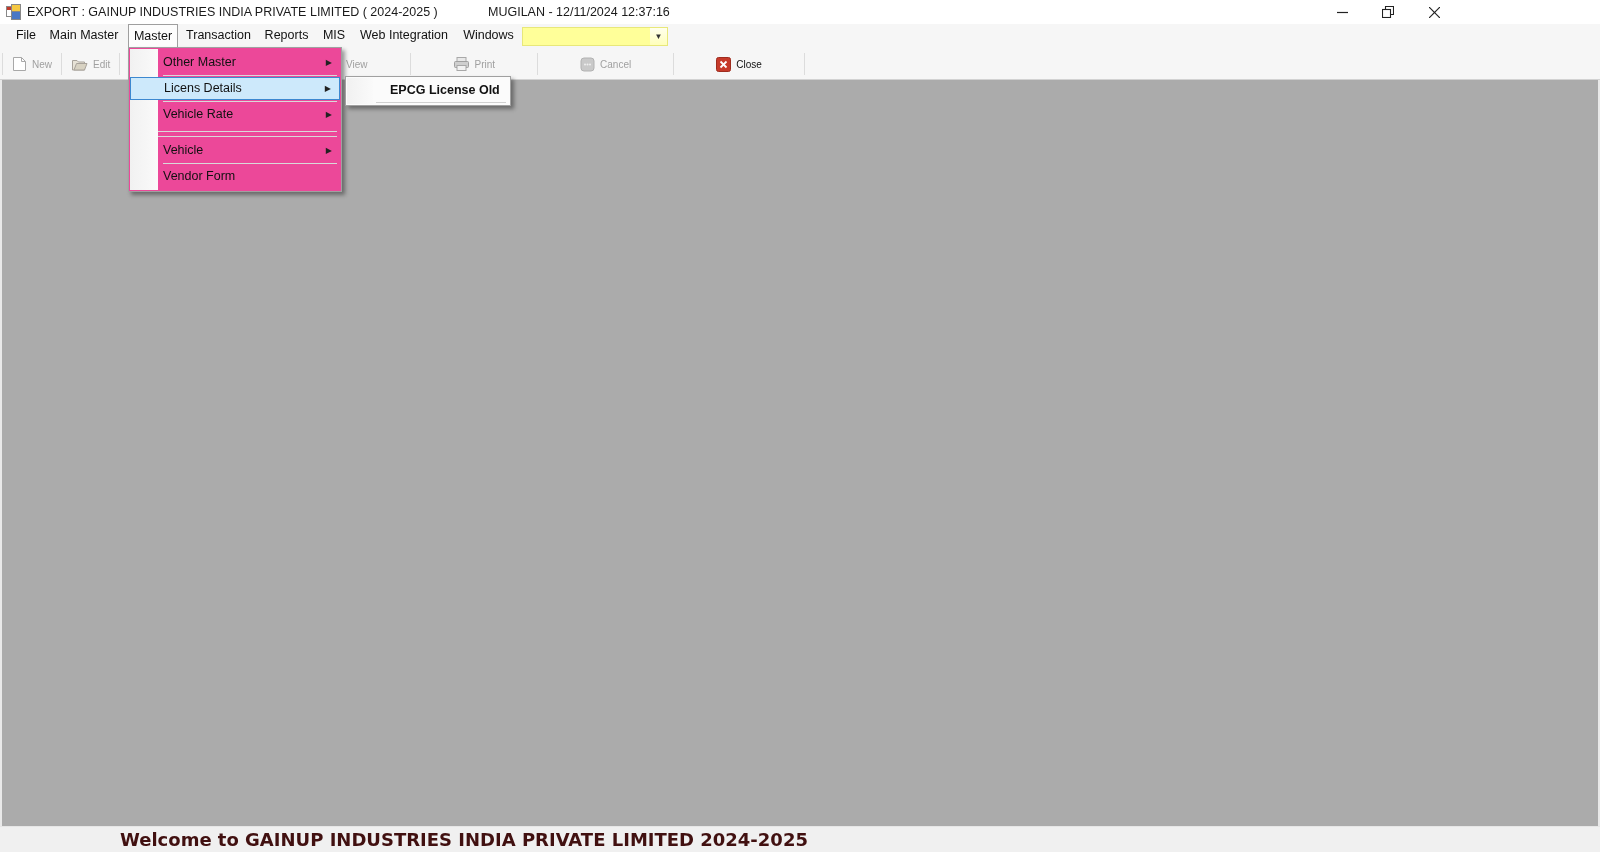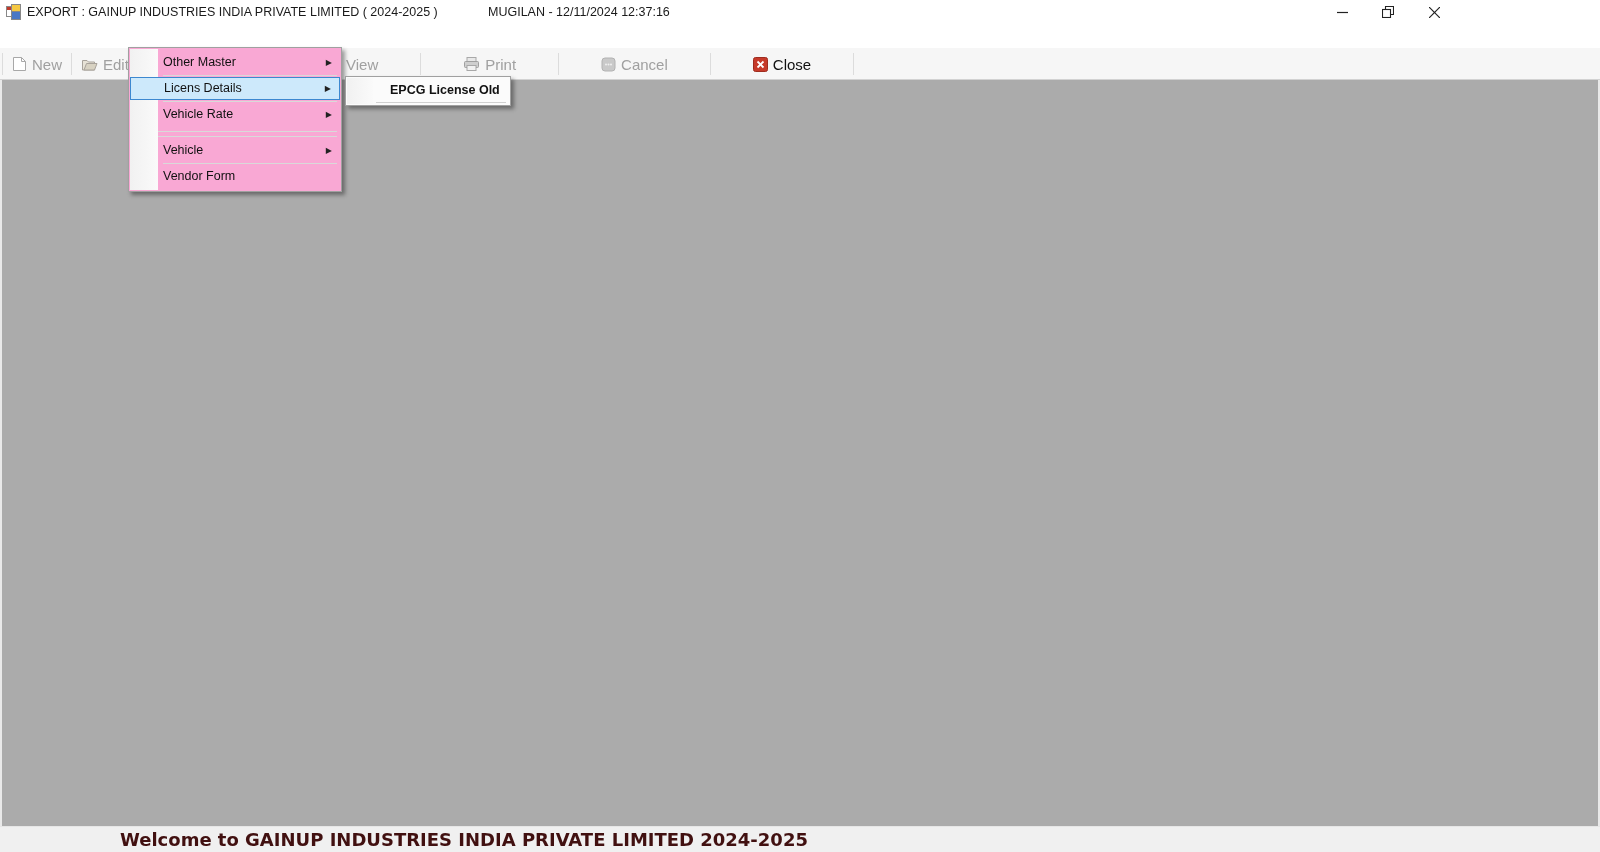--- a/index.html
+++ b/index.html
@@ -26,34 +26,34 @@
   .mitem.open { background:#fdfdfd; border:1px solid #9f9f9f; border-bottom:none; height:24px; z-index:20; }
   .combo { position:absolute; left:522px; top:3px; width:146px; height:19px; background:#ffff99; border:1px solid #e8e87a; }
   .combo-btn { position:absolute; right:0; top:0; width:17px; height:17px; background:linear-gradient(#ffffee,#ffffbb); display:flex; align-items:center; justify-content:center; font-size:8px; color:#333; }
 
   
   .toolbar { position:absolute; left:0; top:48px; width:1600px; height:32px; background:#f6f6f6; border-bottom:1px solid #d2d2d2; }
   .tb-group { position:absolute; top:3px; height:26px; display:flex; align-items:center; gap:3px; }
   .tb-left { left:2px; }
   .tb-right { left:326px;gap:36px; }
   .tb-sep { width:1px; height:22px; background:#dcdcdc; }
-  .tb-btn { height:26px; display:flex; align-items:center; gap:5px; padding:0 6px; font-size:15px; color:#a0a0a0; white-space:nowrap; }
+  .tb-btn { height:26px; display:flex; align-items:center; gap:5px; padding:0 6px; font-size:10px; color:#a0a0a0; white-space:nowrap; }
   .tb-btn.enabled { color:#111; }
   .tb-btn svg { display:block; flex:0 0 auto; }
   .tb-btn.view-btn { padding-left:20px; }
 
   
   .client { position:absolute; left:0; top:80px; width:1600px; height:746px; background:#ababab; border-left:2px solid #e9e9e9; border-right:2px solid #e9e9e9; }
 
   
   .statusbar { position:absolute; left:0; top:826px; width:1600px; height:26px; background:#f0f0f0; border-top:1px solid #e6e6e6; }
   .status-msg { position:absolute; left:120px; top:0; height:26px; line-height:26px; font-size:18px; font-weight:bold; color:#411010; font-family:"DejaVu Sans","Liberation Sans",sans-serif; white-space:nowrap; }
 
   
-  .menu-popup { position:absolute; left:128px; top:47px; width:214px; background:#f9a8d4; border:1px solid #a0a0a0; box-shadow:3px 3px 4px rgba(0,0,0,0.38); z-index:30; padding:3px 0 3px 0; }
+  .menu-popup { position:absolute; left:128px; top:47px; width:214px; background:#ec4899; border:1px solid #a0a0a0; box-shadow:3px 3px 4px rgba(0,0,0,0.38); z-index:30; padding:3px 0 3px 0; }
   .menu-gutter { position:absolute; left:1px; top:1px; bottom:1px; width:28px; background:linear-gradient(to right,#f1f1f1,#fafafa); }
   .mp-item { position:relative; height:23px; line-height:23px; padding-left:34px; font-size:12.5px; color:#111; cursor:default; }
   .mp-item .mp-arrow { position:absolute; right:9px; top:0; font-size:8px; line-height:23px; color:#222; }
   .mp-item.hl { background:#cde9fb; border:1px solid #3c88d0; margin:0 1px; padding-left:33px; line-height:21px; }
   .mp-item.hl .mp-arrow { line-height:21px; right:8px; }
   .mp-sep { height:1px; background:#d9d9d9; margin:1px 4px 1px 34px; }
   .mp-sep.wide1 { margin:5px 4px 2px 12px; }
   .mp-sep.wide2 { margin:4px 4px 2px 12px; }
 
   
@@ -90,20 +90,34 @@
       </div>
       <div class="wc">
         <svg width="11" height="11">
             <line x1="0" y1="0" x2="11" y2="11" stroke="#222" stroke-width="1.2"></line>
             <line x1="11" y1="0" x2="0" y2="11" stroke="#222" stroke-width="1.2"></line>
           </svg>
       </div>
     </div>
   </div>
 
+  <div class="menubar">
+    <span class="mitem" style="left:8px;width:36px;">File</span>
+    <span class="mitem" style="left:44px;width:80px;">Main Master</span>
+    <span class="mitem open" style="left:128px;width:50px;">Master</span>
+    <span class="mitem" style="left:182px;width:73px;">Transaction</span>
+    <span class="mitem" style="left:258px;width:57px;">Reports</span>
+    <span class="mitem" style="left:318px;width:32px;">MIS</span>
+    <span class="mitem" style="left:354px;width:100px;">Web Integration</span>
+    <span class="mitem" style="left:458px;width:61px;">Windows</span>
+    <div class="combo">
+      <span></span>
+      <span class="combo-btn">▼</span>
+    </div>
+  </div>
 
   <div class="toolbar">
     <div class="tb-group tb-left">
       <span class="tb-sep"></span>
       <div class="tb-btn">
         <svg width="15" height="16">
           <path d="M1.5 1.5 H9.5 L13.5 5.5 V14.5 H1.5 Z" fill="#ffffff" stroke="#a8a8a8" stroke-width="1"></path>
           <path d="M9.5 1.5 V5.5 H13.5" fill="none" stroke="#a8a8a8" stroke-width="1"></path>
         </svg>
         <span>New</span>

